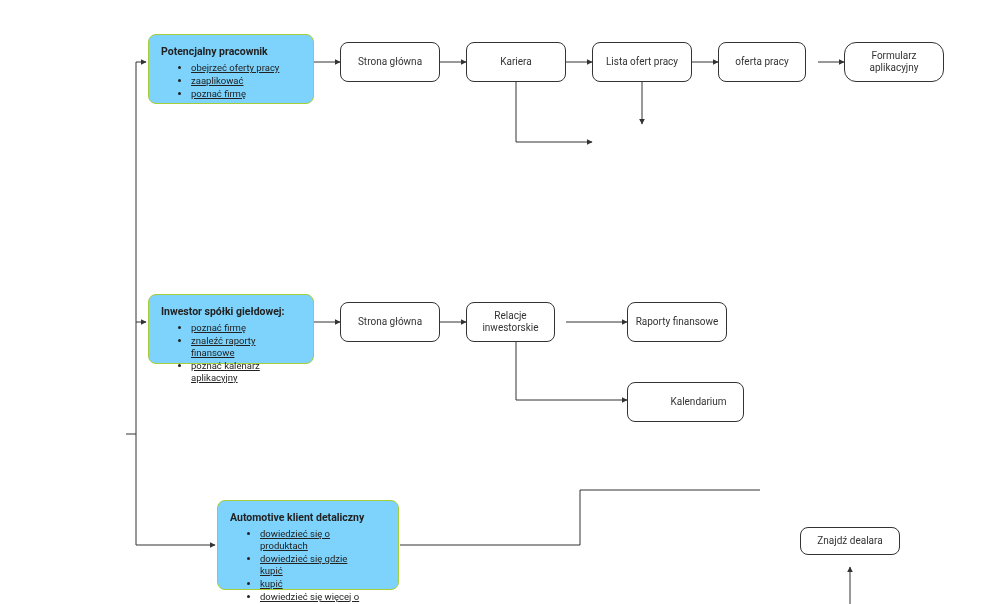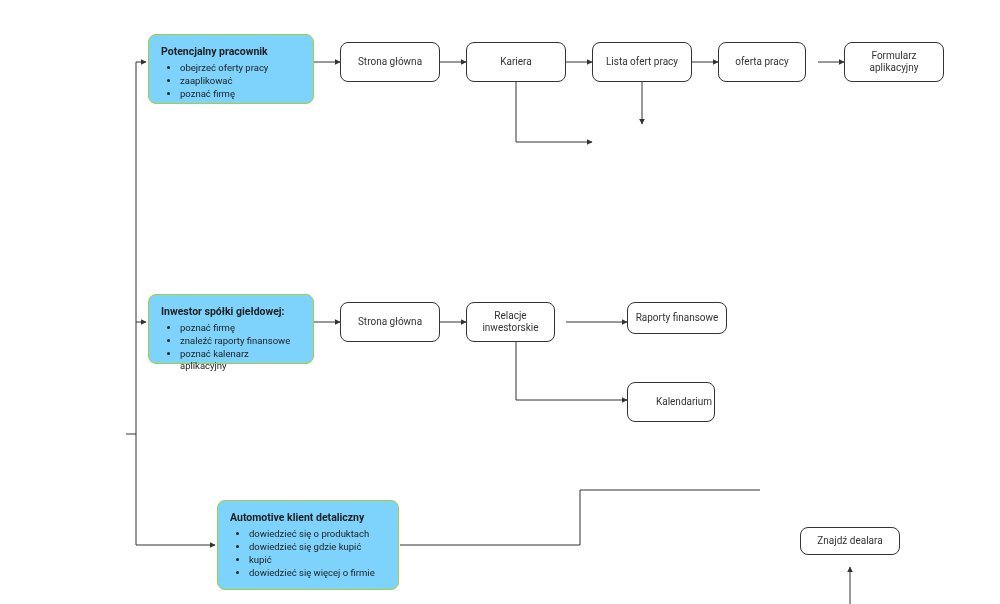--- a/index.html
+++ b/index.html
@@ -45,21 +45,22 @@
     font-size: 10.5px;
     margin-bottom: 4px;
     display: block;
   }
   .node.green ul {
     margin: 0;
     padding-left: 14px;
     font-size: 9.5px;
   }
   .node.green ul li {
-    margin: 1px 5px;
+    margin: 1px 16px;
+    text-decoration: underline;
   }
   svg.edges {
     position: absolute;
     left: 0; top: 0;
     width: 1000px;
     height: 604px;
     pointer-events: none;
   }
 </style>
 </head>
@@ -118,45 +119,45 @@
   </div>
   <div class="node" style="left:466px; top:42px; width:100px; height:40px;">
     <span>Kariera</span>
   </div>
   <div class="node" style="left:592px; top:42px; width:100px; height:40px;">
     <span>Lista ofert pracy</span>
   </div>
   <div class="node" style="left:718px; top:42px; width:88px; height:40px;">
     <span>oferta pracy</span>
   </div>
-  <div class="node" style="left:844px; top:42px; width:100px; height:40px;">
+  <div class="node" style="left:844px; top:42px; width:100px; height:40px;border-radius:12px;">
     <span>Formularz aplikacyjny</span>
   </div>
 
   <div class="node green" style="left:148px; top:294px; width:166px; height:70px;">
     <div>
       <span class="title">Inwestor spółki giełdowej:</span>
       <ul>
         <li>poznać firmę</li>
         <li>znaleźć raporty finansowe</li>
         <li>poznać kalenarz aplikacyjny</li>
       </ul>
     </div>
   </div>
 
   <div class="node" style="left:340px; top:302px; width:100px; height:40px;">
     <span>Strona główna</span>
   </div>
   <div class="node" style="left:466px; top:302px; width:89px; height:40px;">
     <span>Relacje inwestorskie</span>
   </div>
-  <div class="node" style="left:627px; top:302px; width:100px; height:32px;justify-content:center;">
+  <div class="node" style="left:627px; top:302px; width:100px; height:40px;justify-content:center;">
     <span>Raporty finansowe</span>
   </div>
-  <div class="node" style="left:627px; top:382px; width:88px; height:40px;padding-left:32px;">
+  <div class="node" style="left:627px; top:382px; width:117px; height:40px;padding-left:32px;">
     <span>Kalendarium</span>
   </div>
 
   <div class="node green" style="left:217px; top:500px; width:182px; height:90px;">
     <div>
       <span class="title">Automotive klient detaliczny</span>
       <ul>
         <li>dowiedzieć się o produktach</li>
         <li>dowiedzieć się gdzie kupić</li>
         <li>kupić</li>

